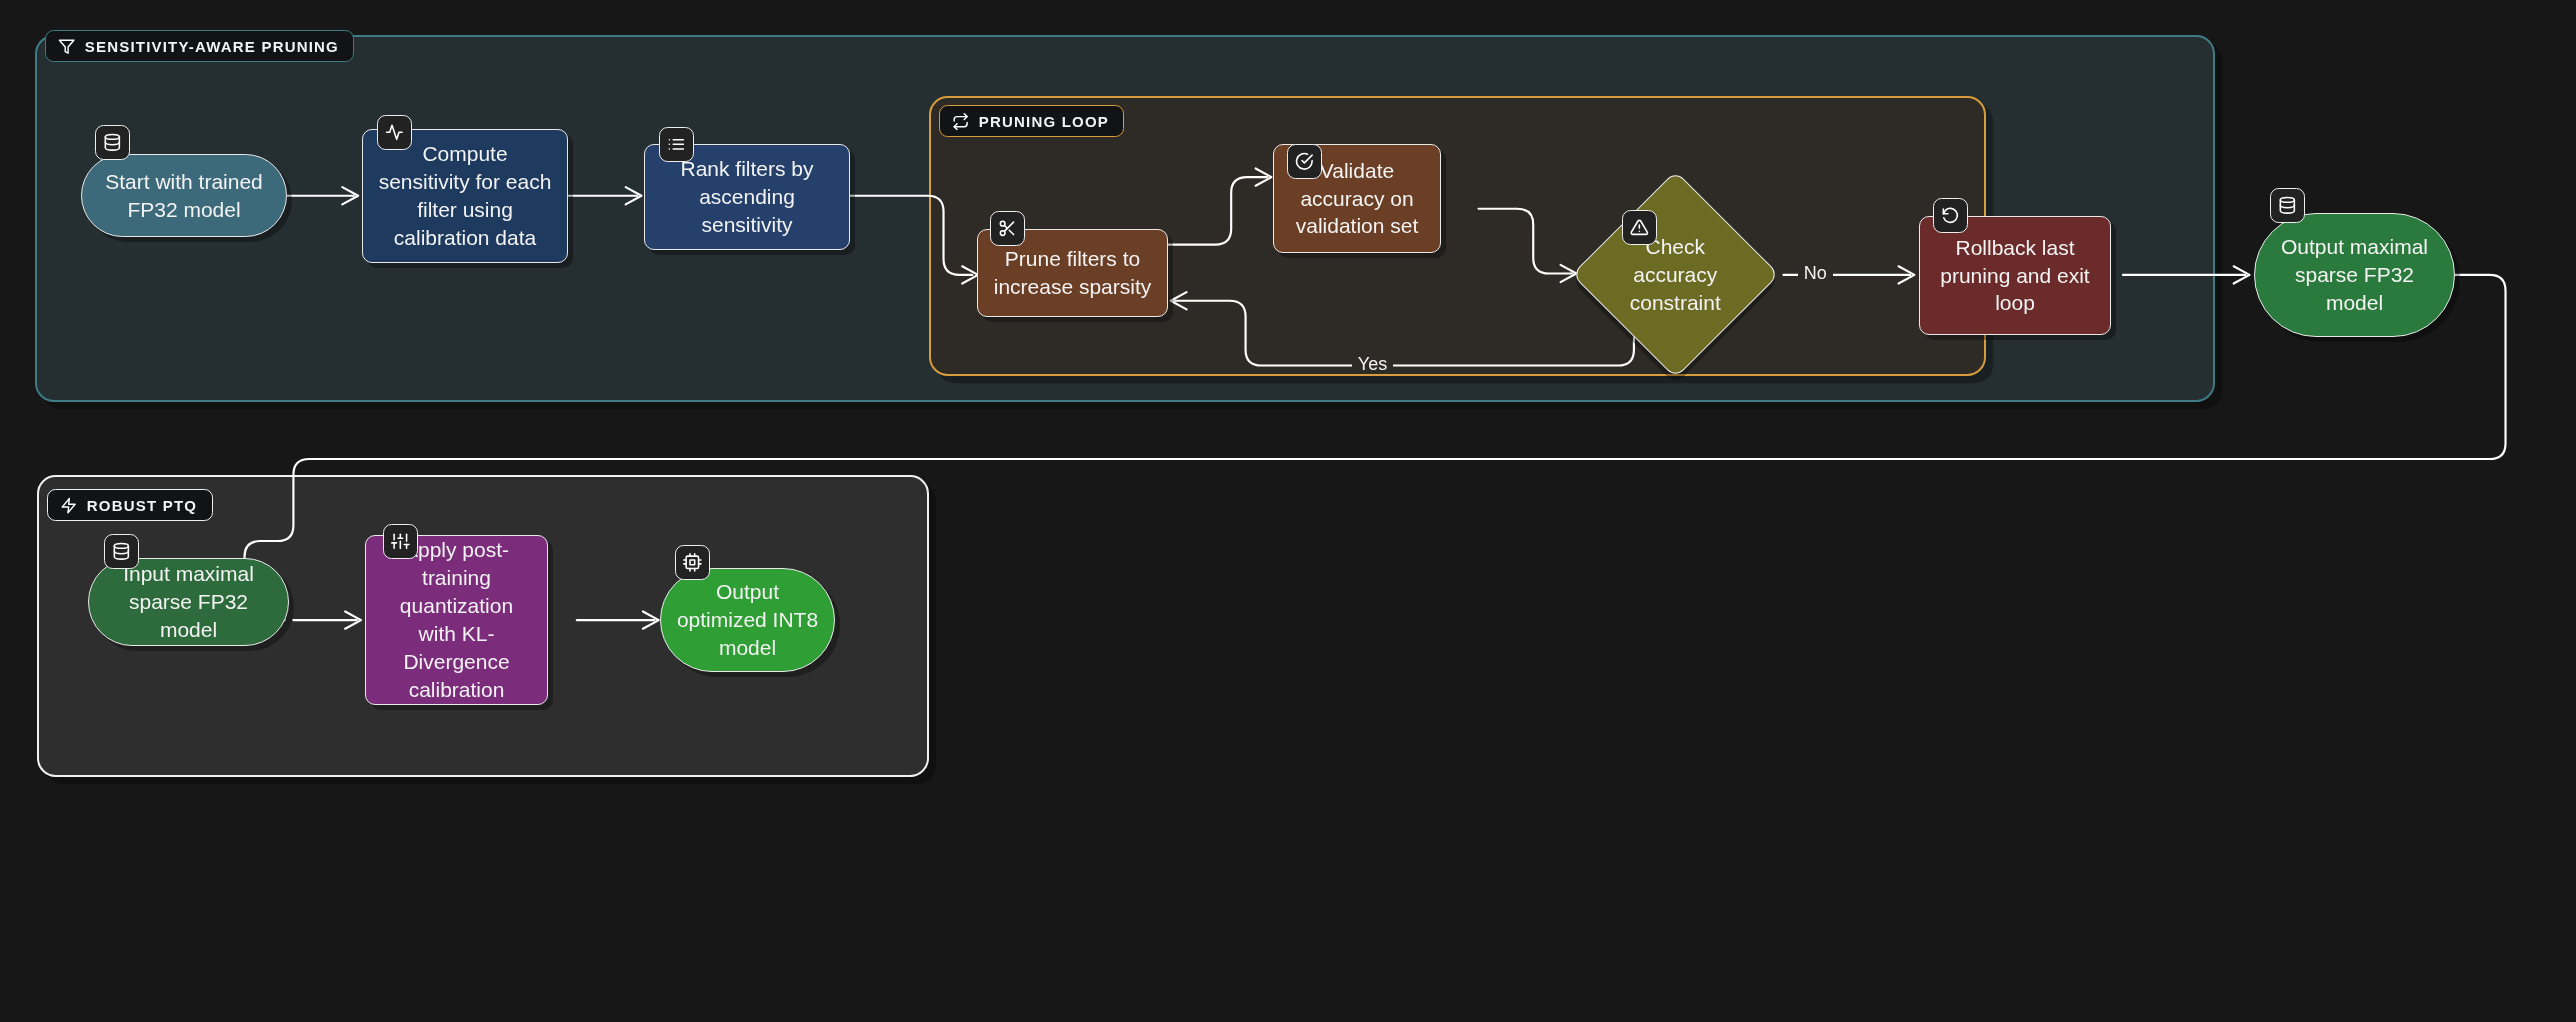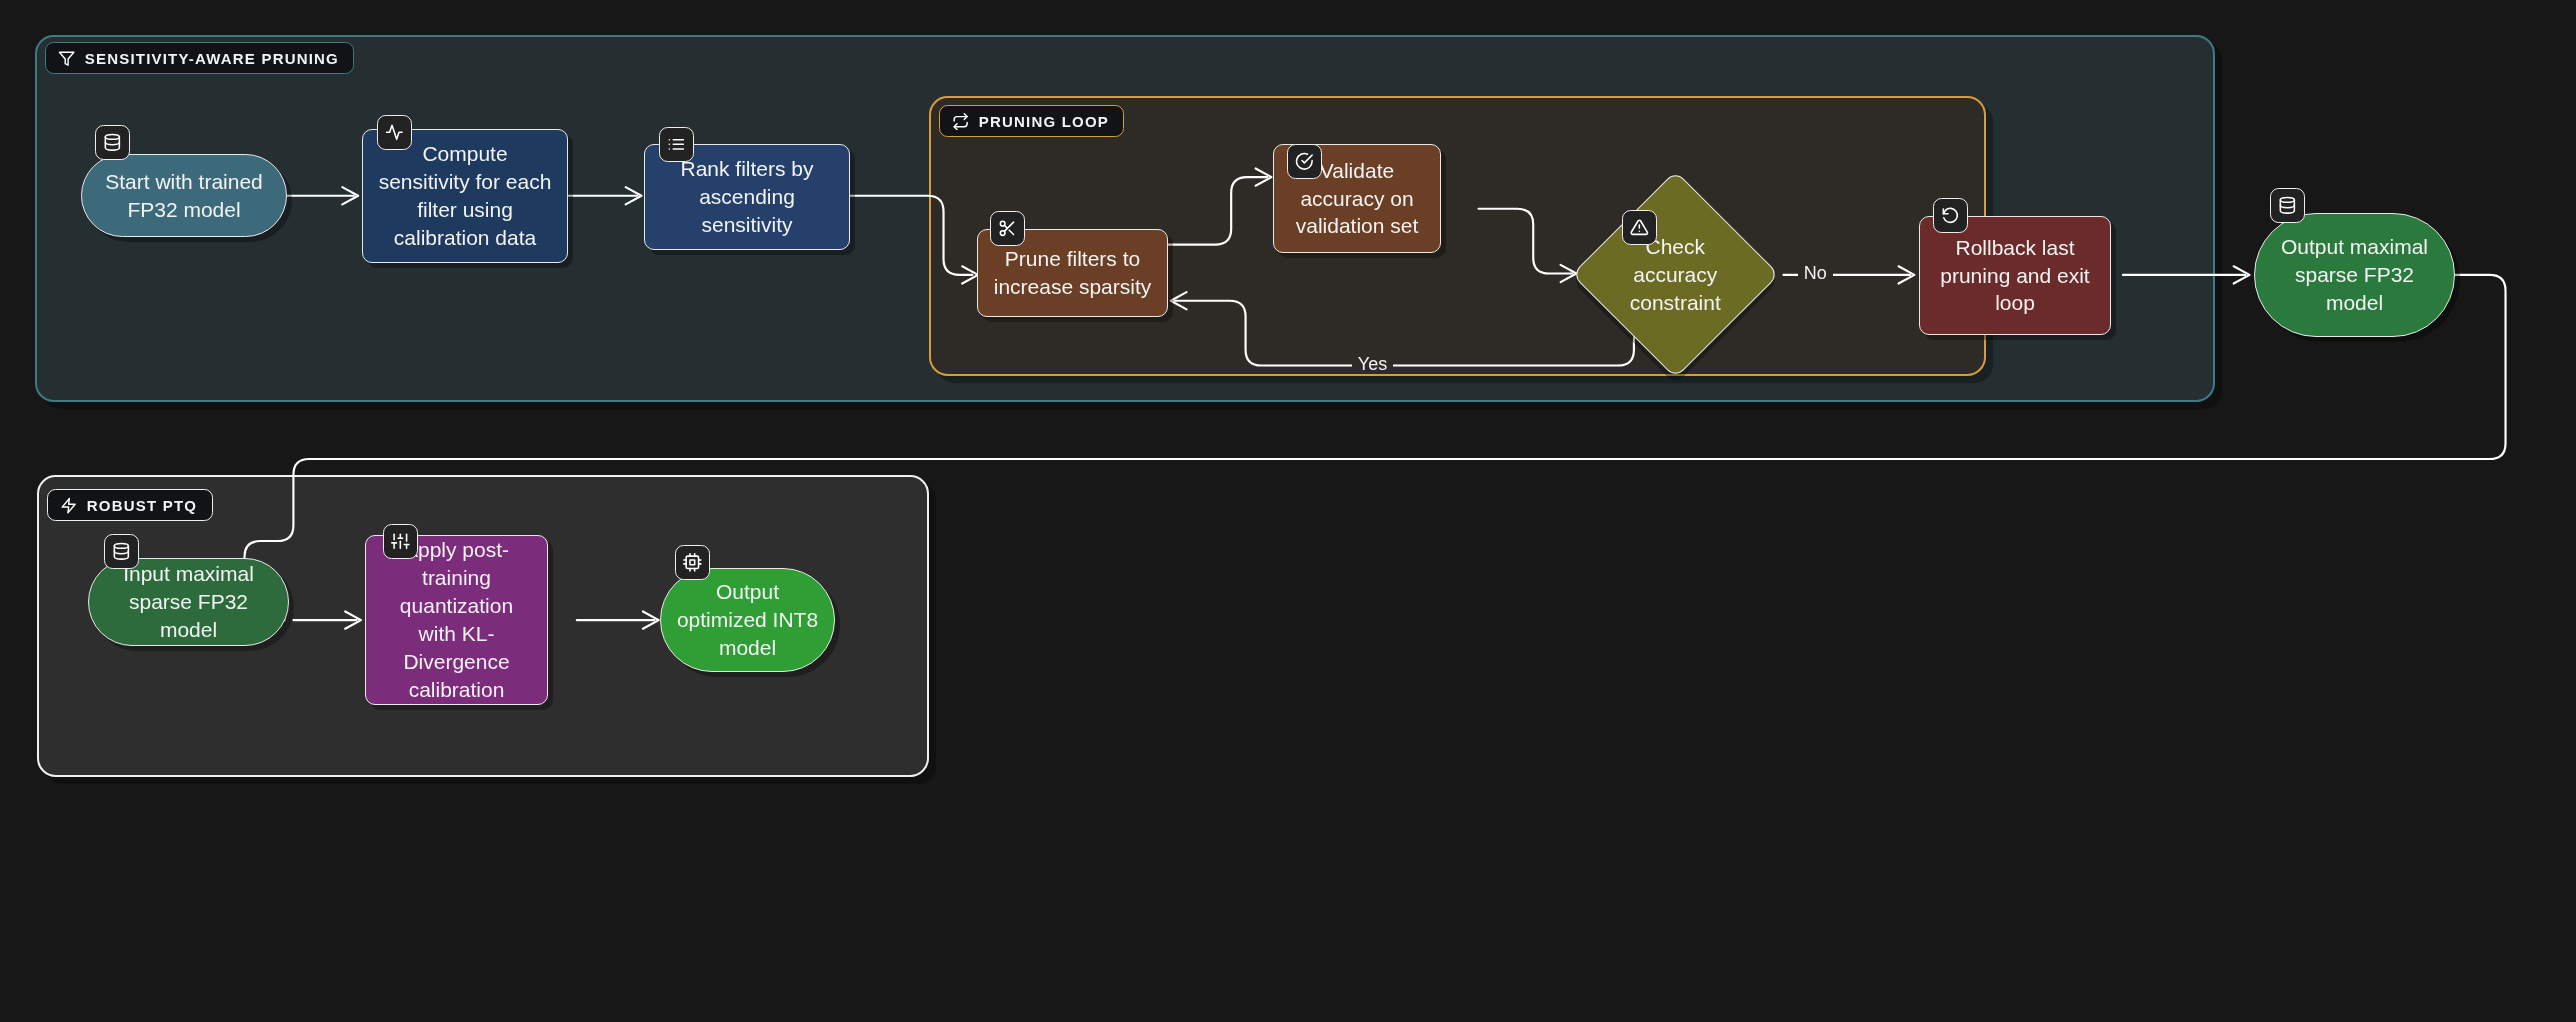--- a/index.html
+++ b/index.html
@@ -54,21 +54,21 @@
     width: 17.3px;
     height: 17.3px;
   }
 
   #grp-pruning {
     left: 35px; top: 35px;
     width: 2180px; height: 367px;
     background: #252e31;
     border: 2.2px solid #3e7b86;
   }
-  #grp-pruning-label { left: 45px; top: 42px; border: 1.1px solid #3e7b86; }
+  #grp-pruning-label { left: 45px; top: 30px; border: 1.1px solid #3e7b86; }
 
   #grp-loop {
     left: 929px; top: 96px;
     width: 1057px; height: 280px;
     background: #2e2b26;
     border: 2.2px solid #d79c3c;
   }
   #grp-loop-label { left: 939px; top: 105px; border: 1.1px solid #d79c3c; }
 
   #grp-ptq {

